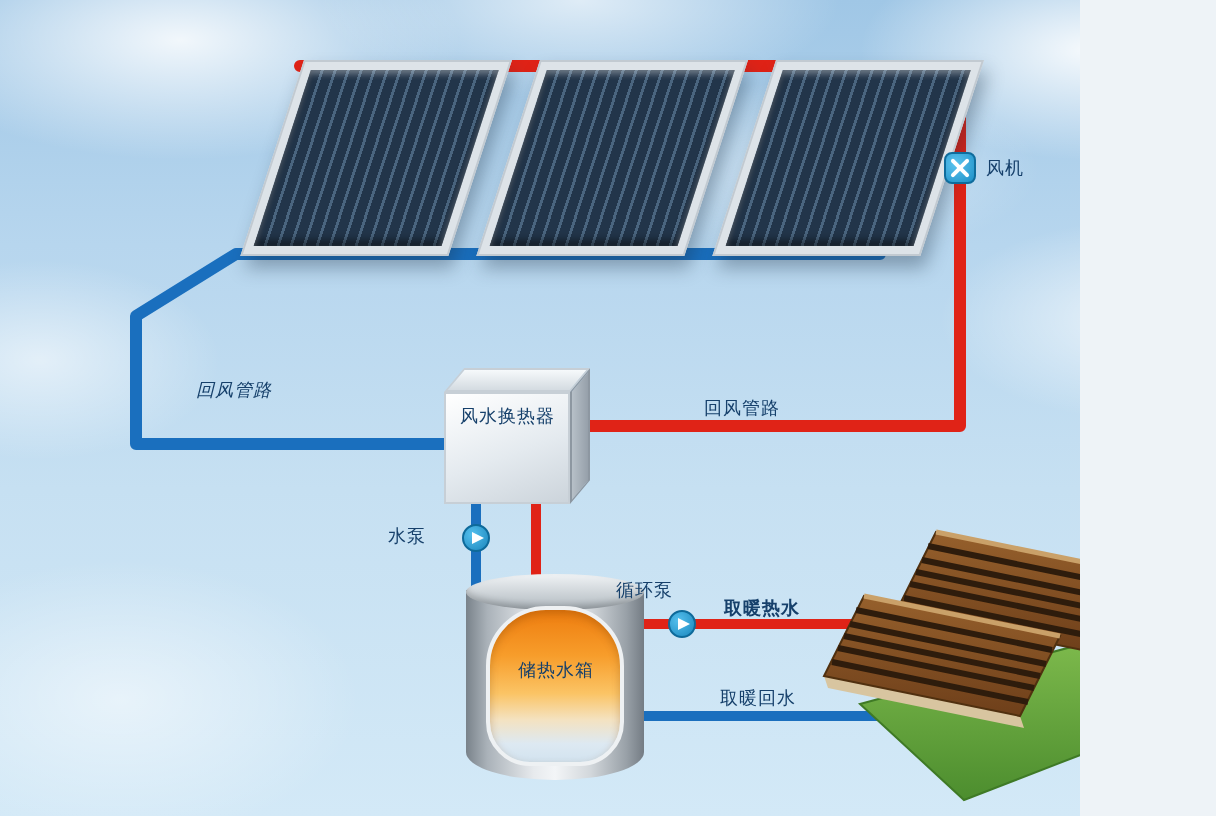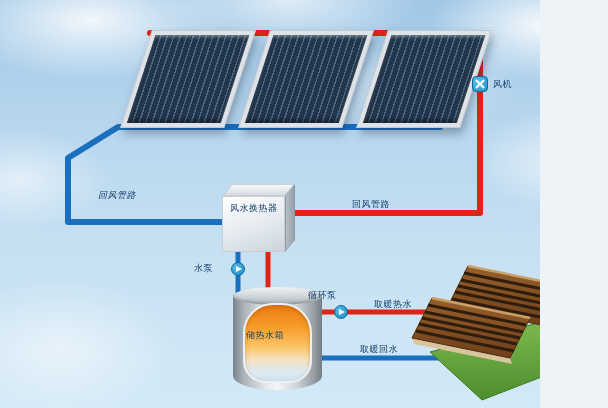--- a/index.html
+++ b/index.html
@@ -154,17 +154,17 @@
   <div class="fan"></div>
   <div class="pump pump-water"></div>
   <div class="pump pump-circ"></div>
 
   <span class="lbl" style="left:493px;top:79px;">风机</span>
   <span class="lbl" style="left:98px;top:190px;font-style:italic;">回风管路</span>
   <span class="lbl" style="left:352px;top:199px;">回风管路</span>
   <span class="lbl" style="left:230px;top:203px;">风水换热器</span>
   <span class="lbl" style="left:194px;top:263px;">水泵</span>
   <span class="lbl" style="left:308px;top:290px;">循环泵</span>
-  <span class="lbl" style="left:374px;top:299px;">取暖热水</span>
-  <span class="lbl" style="left:246px;top:330px;">储热水箱</span>
+  <span class="lbl" style="left:362px;top:299px;font-weight:bold;">取暖热水</span>
+  <span class="lbl" style="left:259px;top:330px;">储热水箱</span>
   <span class="lbl" style="left:360px;top:344px;">取暖回水</span>
 
 </div>
 
 </body></html>

